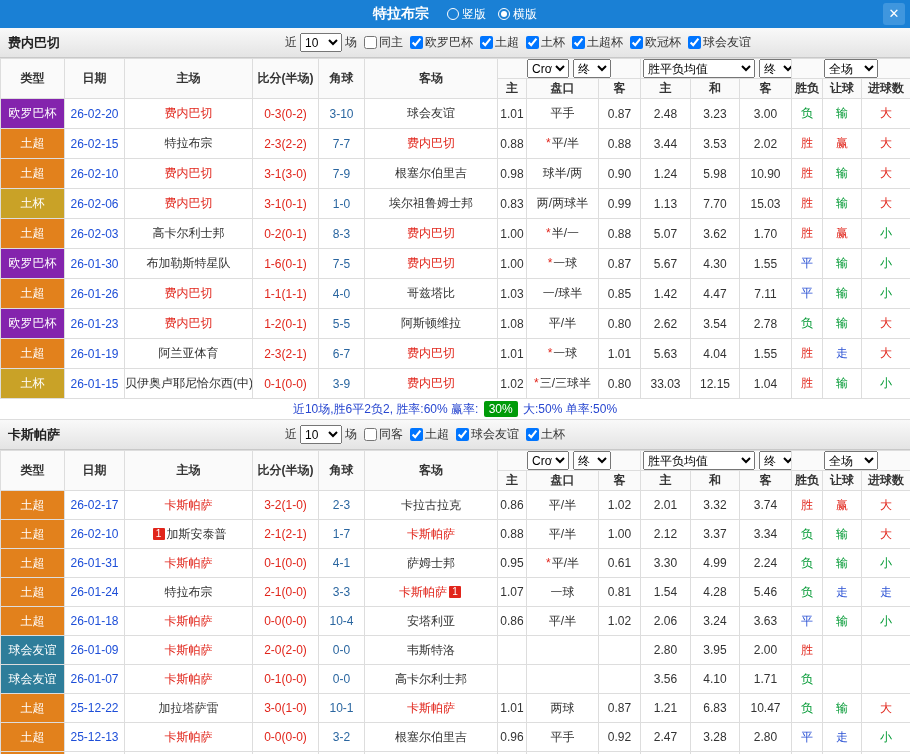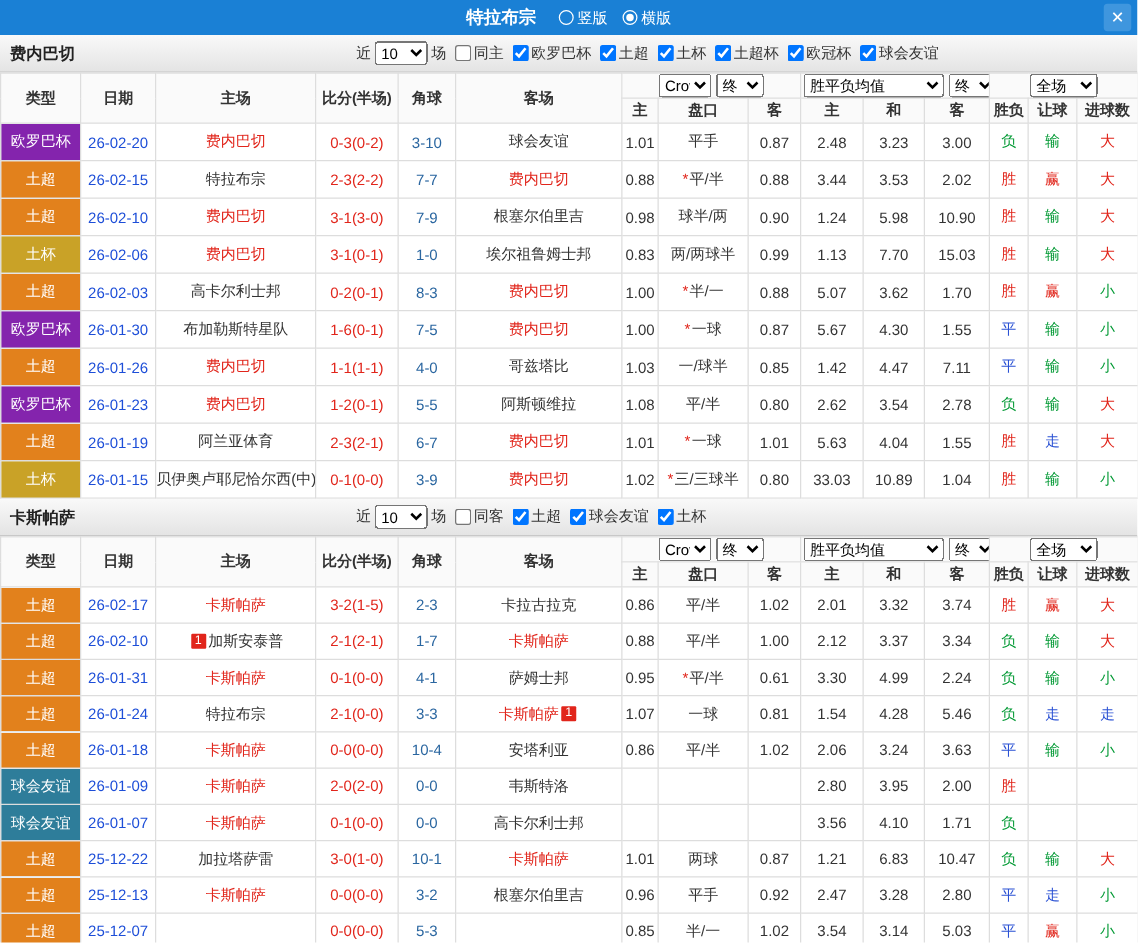--- a/index.html
+++ b/index.html
@@ -285,28 +285,29 @@
             <td class="league" data-name="league-cell" style="background: rgb(201, 162, 39);">土杯</td>
             <td class="date" data-name="date-cell">26-01-15</td>
             <td class="team" data-name="home-team-cell"><span data-name="team-label">贝伊奥卢耶尼恰尔西(中)</span></td>
             <td class="score" data-name="score-cell">0-1(0-0)</td>
             <td class="corner" data-name="corner-cell">3-9</td>
             <td class="team" data-name="away-team-cell"><span data-name="team-label" style="color: rgb(225, 37, 27);">费内巴切</span></td>
             <td class="num" data-name="home-odds-cell">1.02</td>
             <td class="hc" data-name="handicap-cell"><span class="star" data-name="favorite-marker">*</span>三/三球半</td>
             <td class="num" data-name="away-odds-cell">0.80</td>
             <td class="num" data-name="avg-home-cell">33.03</td>
-            <td class="num" data-name="avg-draw-cell">10.89</td>
+            <td class="num" data-name="avg-draw-cell">12.15</td>
             <td class="num" data-name="avg-away-cell">1.04</td>
             <td class="res" data-name="wdl-result-cell" style="color: rgb(225, 37, 27);">胜</td>
             <td class="res" data-name="handicap-result-cell" style="color: rgb(0, 153, 51);">输</td>
             <td class="res" data-name="goal-result-cell" style="color: rgb(0, 153, 51);">小</td>
           </tr>
         </tbody>
       </table>
+      <div class="summary" data-name="stats-summary"><span data-name="summary-prefix">近10场,胜6平2负2, 胜率:60% 赢率: </span><span class="badge" data-name="win-rate-badge" style="background: rgb(0, 155, 9);">30%</span><span data-name="summary-suffix"> 大:50% 单率:50%</span></div>
     </div>
     <div class="section" data-name="team-section-2">
       <div class="section-bar" data-name="section-header-bar">
         <div class="team-name" data-name="team-name">卡斯帕萨</div>
         <div class="filters" data-name="filter-bar">
           <span data-name="near-label">近</span>
           <select data-name="match-count-select"><option>10</option></select>
           <span data-name="unit-label">场</span>
           <input type="checkbox" data-name="same-venue-checkbox" style="">
           <span data-name="same-venue-label">同客</span>
@@ -358,21 +359,21 @@
             <th data-name="sub-col-header">胜负</th>
             <th data-name="sub-col-header">让球</th>
             <th data-name="sub-col-header">进球数</th>
           </tr>
         </thead>
         <tbody>
           <tr data-name="match-row">
             <td class="league" data-name="league-cell" style="background: rgb(226, 129, 28);">土超</td>
             <td class="date" data-name="date-cell">26-02-17</td>
             <td class="team" data-name="home-team-cell"><span data-name="team-label" style="color: rgb(225, 37, 27);">卡斯帕萨</span></td>
-            <td class="score" data-name="score-cell">3-2(1-5)</td>
+            <td class="score" data-name="score-cell">3-2(1-0)</td>
             <td class="corner" data-name="corner-cell">2-3</td>
             <td class="team" data-name="away-team-cell"><span data-name="team-label">卡拉古拉克</span></td>
             <td class="num" data-name="home-odds-cell">0.86</td>
             <td class="hc" data-name="handicap-cell">平/半</td>
             <td class="num" data-name="away-odds-cell">1.02</td>
             <td class="num" data-name="avg-home-cell">2.01</td>
             <td class="num" data-name="avg-draw-cell">3.32</td>
             <td class="num" data-name="avg-away-cell">3.74</td>
             <td class="res" data-name="wdl-result-cell" style="color: rgb(225, 37, 27);">胜</td>
             <td class="res" data-name="handicap-result-cell" style="color: rgb(225, 37, 27);">赢</td>

